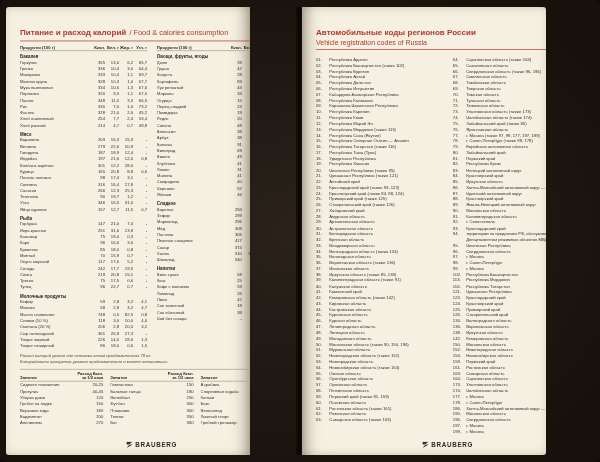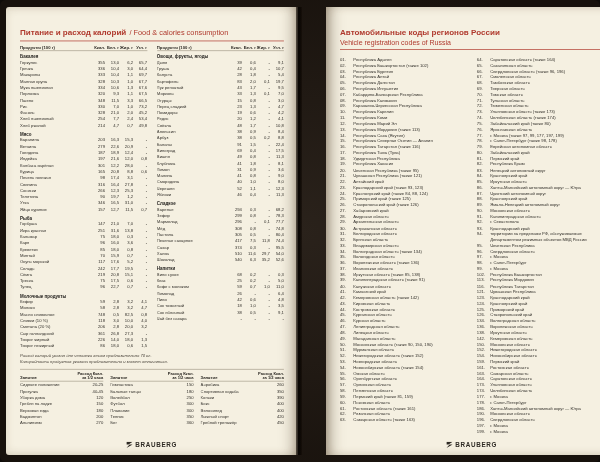--- a/index.html
+++ b/index.html
@@ -1,22 +1,22 @@
 <!DOCTYPE html>
 <html><head>
 <meta charset="utf-8">
 <style>
   html,body{margin:0;padding:0;background:#0e0b08;}
   .stage{position:relative;width:600px;height:462px;background:radial-gradient(ellipse at center,#2a221b 0%,#17110c 85%);
          font-family:"Liberation Sans",sans-serif;overflow:hidden;border-radius:6px;}
-  .page{position:absolute;top:7px;height:448px;width:292px;background:#f5f0e1;overflow:hidden;}
+  .page{position:absolute;top:7px;height:448px;width:244px;background:#f5f0e1;overflow:hidden;}
   .page-left{left:6px;border-radius:3px 0 0 3px;
     box-shadow:inset -12px 0 16px -10px rgba(60,40,20,.55), inset 0 0 8px rgba(120,100,60,.18);}
   .page-right{left:302px;border-radius:0 3px 3px 0;
-    box-shadow:inset 12px 0 16px -10px rgba(60,40,20,.55), inset 0 0 8px rgba(120,100,60,.18);margin-left:24px;}
+    box-shadow:inset 12px 0 16px -10px rgba(60,40,20,.55), inset 0 0 8px rgba(120,100,60,.18);}
   .gutter{position:absolute;left:296px;top:7px;width:6px;height:448px;
     background:linear-gradient(90deg,rgba(20,12,6,.6),rgba(5,3,1,.95),rgba(20,12,6,.6));}
   .page-scale{width:417px;height:640px;transform:scale(0.7);transform-origin:0 0;
     box-sizing:border-box;padding:26px 20px 10px 20px;display:flex;flex-direction:column;color:#33302b;}
   
   .title-line{white-space:nowrap;}
   .t-ru{color:#b03a2e;font-weight:bold;font-size:11.5px;}
   .t-en{color:#b03a2e;font-size:10.5px;}
   .t-en-block{color:#b03a2e;font-size:10px;margin-top:1px;}
   .rule{border-top:1.4px solid #b03a2e;margin:4px 0 6px 0;}

